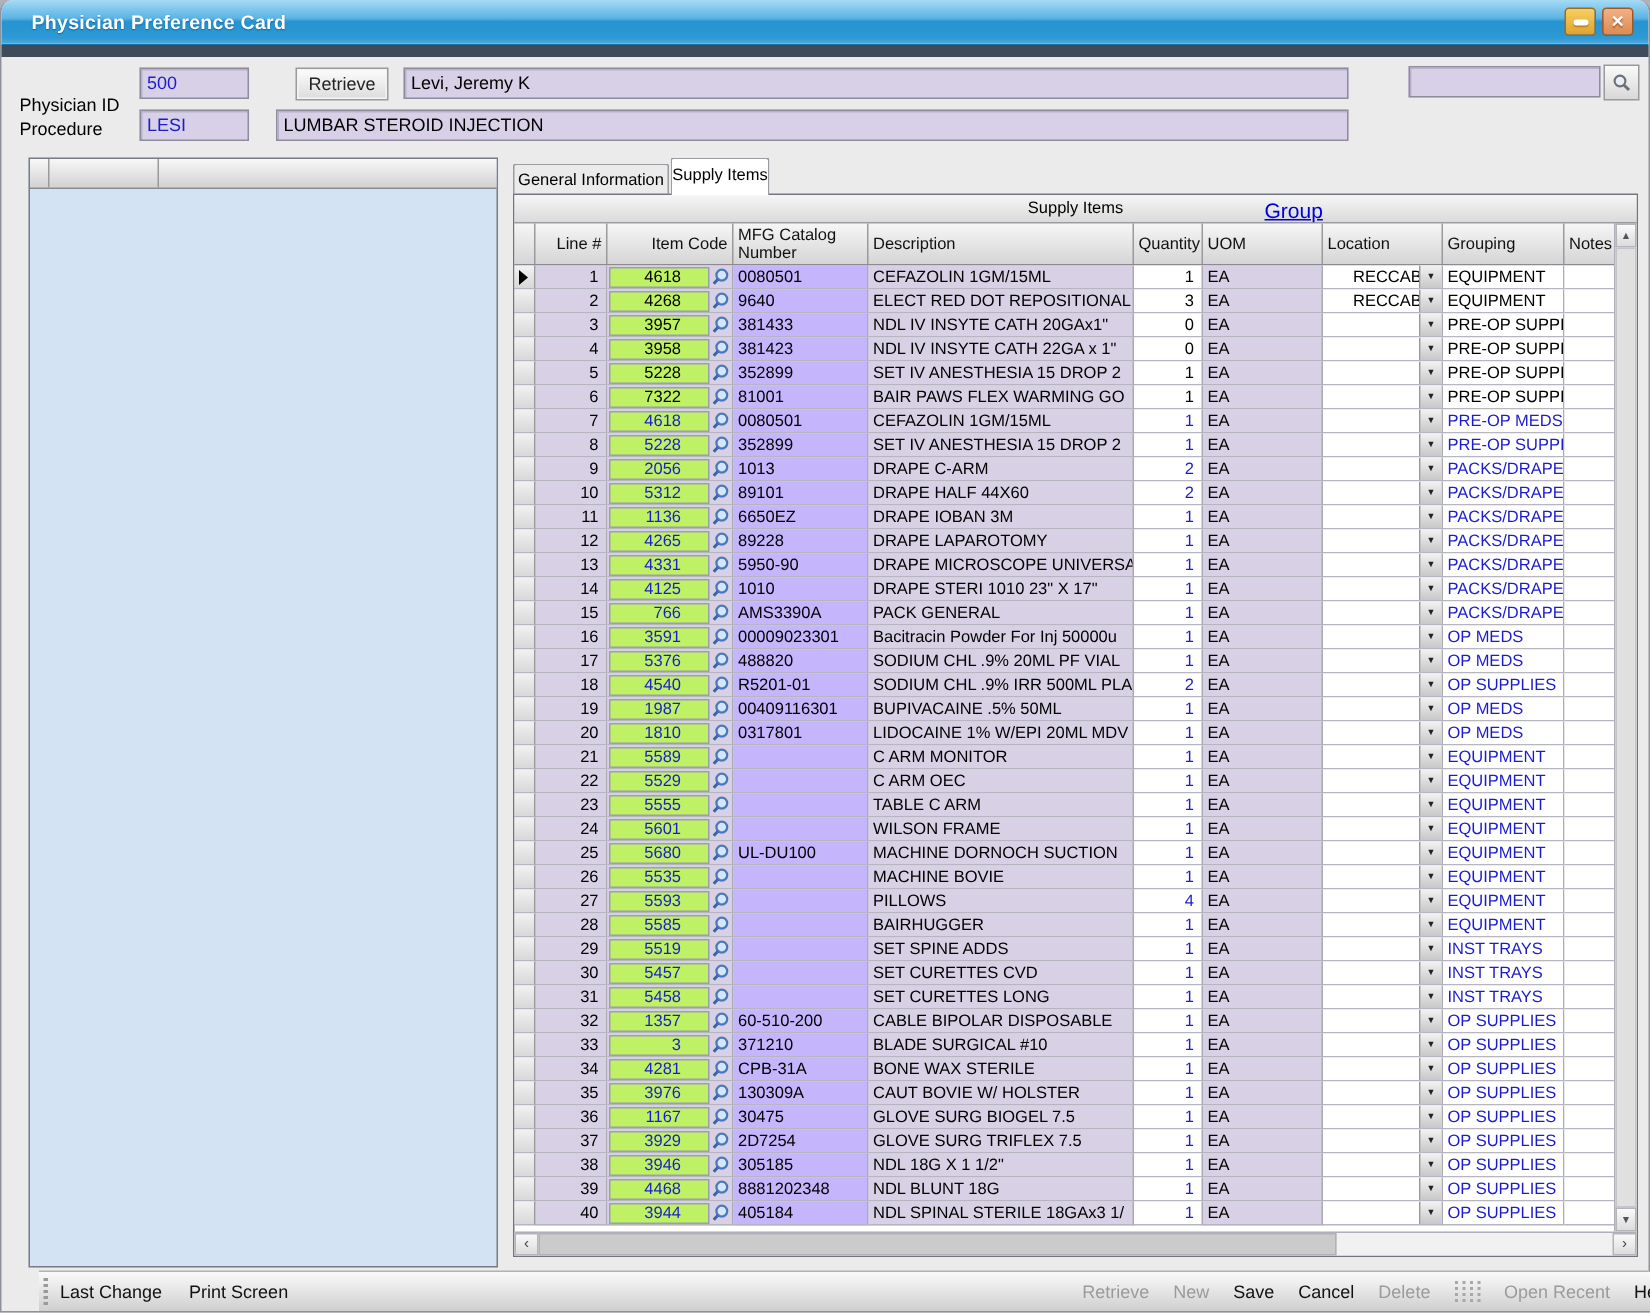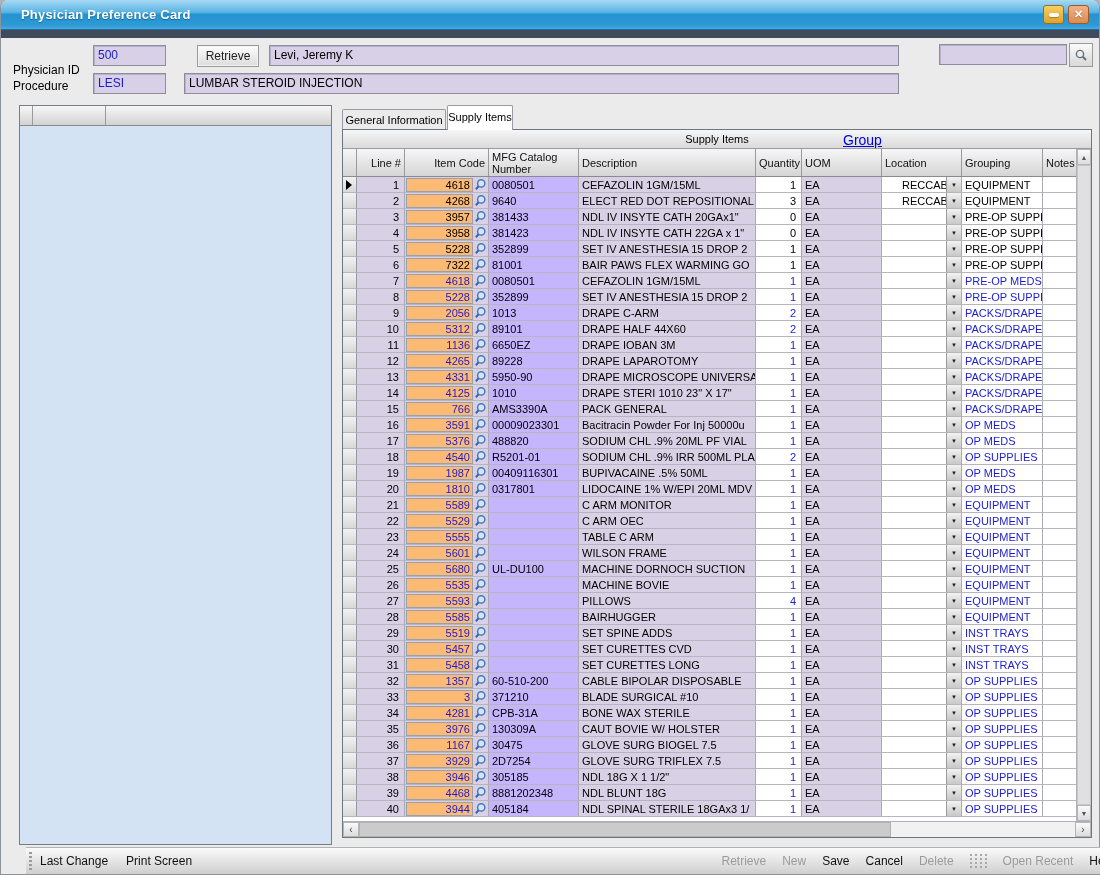--- a/index.html
+++ b/index.html
@@ -50,21 +50,21 @@
   .grid-content { width:733px; }
   .hdr-row { display:flex; height:28px; background:linear-gradient(#f6f6f6,#d5d5d5); border-bottom:1px solid #8a8a90; }
   .hdr-cell { font-size:11px; color:#111; border-right:1px solid #9a9a9e; padding:2px 3px; display:flex; align-items:center; overflow:hidden; line-height:12px; }
   .rows {}
   .grow { display:flex; height:16px; }
   .cell { font-size:11px; height:16px; line-height:14px; border-right:1px solid #aaaab4; border-bottom:1px solid #b6b6c0;
     overflow:hidden; white-space:nowrap; padding:1px 3px; }
   .c-sel  { width:14px; padding:0; background:linear-gradient(#f2f2f2,#d8d8d8); border-right:1px solid #9a9a9e; position:relative; }
   .c-line { width:48px; background:#d8d1e5; text-align:right; padding-right:5px; }
   .c-code { width:84px; background:#d8d1e5; padding:0; display:flex; align-items:center; }
-  .codebox { flex:1; height:14px; margin:0 1px; background:#fdba74; border:1px solid #9aa0ac; text-align:right; padding:0 2px; line-height:12px; }
+  .codebox { flex:1; height:14px; margin:0 1px; background:#bef264; border:1px solid #9aa0ac; text-align:right; padding:0 18px; line-height:12px; }
   .mag { width:13px; height:13px; margin-right:1px; flex:none; }
   .c-mfg  { width:90px; background:#c4b5fd; }
   .c-desc { width:177px; background:#d8d1e5; }
   .c-qty  { width:46px; background:#fff; text-align:right; padding-right:5px; }
   .c-uom  { width:80px; background:#d8d1e5; }
   .c-loc  { width:80px; background:#fff; padding:0; display:flex; }
   .loctext { flex:1; padding:1px 20px; overflow:hidden; }
   .locbtn { width:15px; height:100%; flex:none; background:linear-gradient(#f2f2f2,#c8c8c8); border-left:1px solid #9a9a9e;
     display:flex; align-items:center; justify-content:center; font-size:6px; color:#222; }
   .c-grp  { width:81px; background:#fff; }

